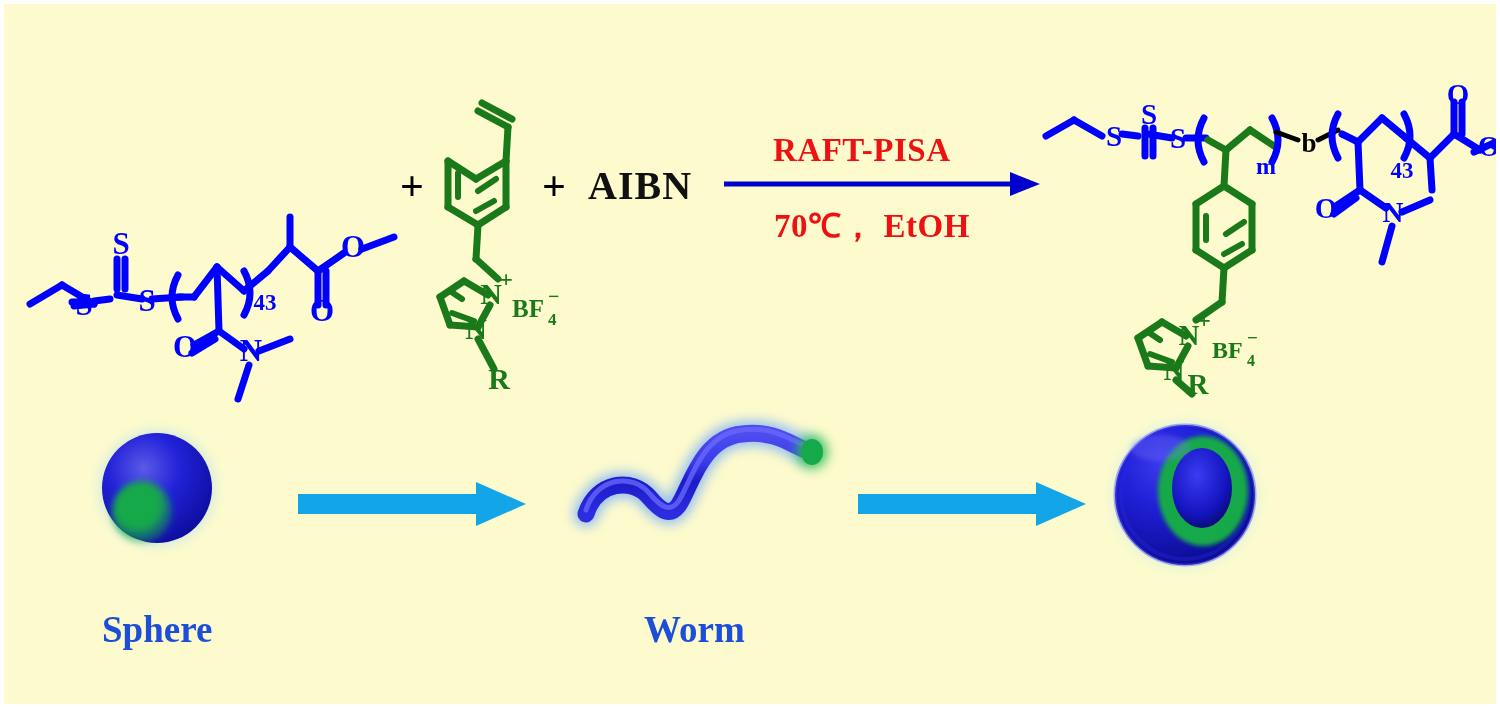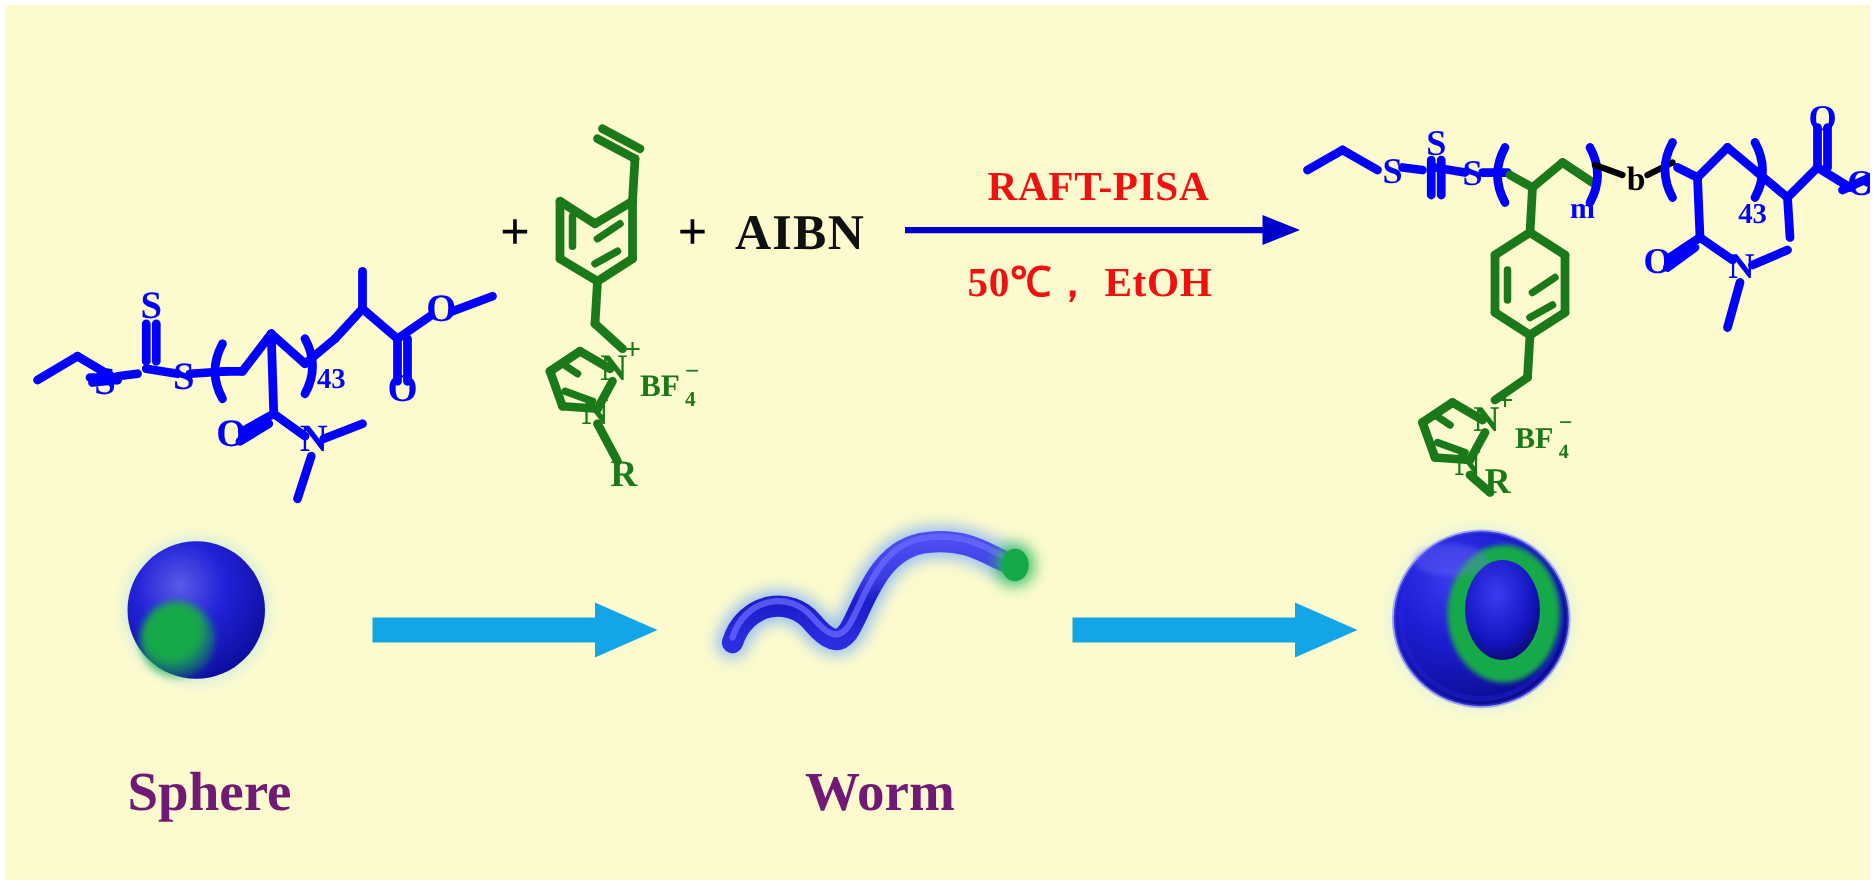--- a/index.html
+++ b/index.html
@@ -40,22 +40,22 @@
     font-weight:bold;
     color:#111111;
     font-size:40px;
     letter-spacing:1px;
     white-space:nowrap;
   }
   .morphlabel{
     position:absolute;
     font-family:"Liberation Serif", serif;
     font-weight:bold;
-    color:#701a75;
-    font-size:44px;
+    color:#1d4ed8;
+    font-size:37px;
     white-space:nowrap;
   }
 </style>
 </head>
 <body>
 
 <div id="canvas">
 
   <svg class="abs" style="left:18px;top:95px;" width="390" height="215" viewBox="0 0 390 215">
     <g stroke="#0000ff" stroke-width="7" fill="none" stroke-linecap="round" stroke-linejoin="round">
@@ -165,22 +165,22 @@
 
   <div class="plus" style="left:538px;top:161px;">+</div>
 
   <div class="aibn" style="left:584px;top:158px;">AIBN</div>
 
   <svg class="abs" style="left:718px;top:165px;" width="320" height="30" viewBox="0 0 320 30">
     <line x1="2" y1="15" x2="292" y2="15" stroke="#0000cc" stroke-width="5"></line>
     <polygon points="288,3 318,15 288,27" fill="#0000cc"></polygon>
   </svg>
 
-  <div class="cond" style="left:786px;top:128px;font-size:33px;">RAFT-PISA</div>
-  <div class="cond" style="left:770px;top:198px;font-size:33px;">50℃， EtOH</div>
+  <div class="cond" style="left:769px;top:128px;font-size:33px;">RAFT-PISA</div>
+  <div class="cond" style="left:770px;top:198px;font-size:33px;">70℃， EtOH</div>
 
   <svg class="abs" style="left:1022px;top:90px;" width="470" height="300" viewBox="0 0 470 300">
 
     <g stroke="#0000ff" stroke-width="7" fill="none" stroke-linecap="round" stroke-linejoin="round">
       <path d="M20 42 L48 26"></path>
       <path d="M48 26 L76 42"></path>
       <path d="M96 40 L112 42"></path>
       <path d="M119 34 L119 62"></path>
       <path d="M127 34 L127 62"></path>
       <path d="M122 40 L146 44"></path>

